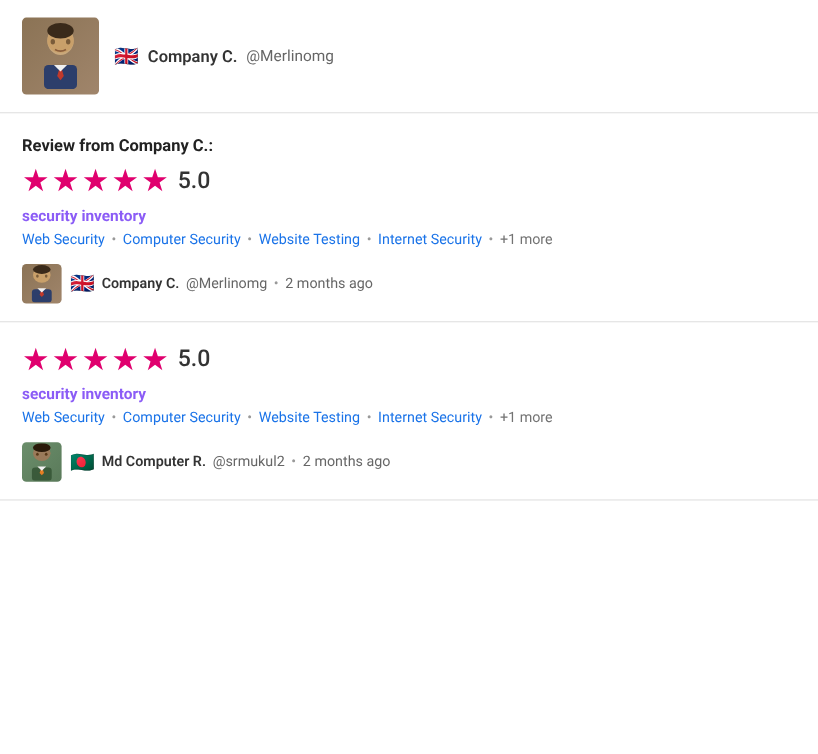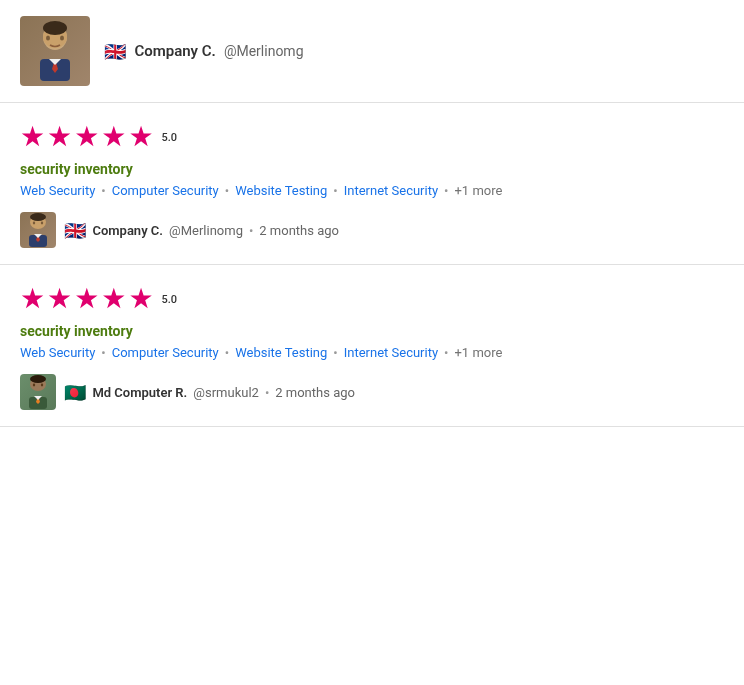--- a/index.html
+++ b/index.html
@@ -72,31 +72,31 @@
       margin-bottom: 10px;
     }
 
     .star {
       color: #e0006e;
       font-size: 28px;
       line-height: 1;
     }
 
     .rating-number {
-      font-size: 11px;
+      font-size: 21px;
       color: #333;
       margin-left: 6px;
       font-weight: 500;
     }
 
     .review-service-title {
       font-size: 14px;
       font-weight: 700;
       margin-bottom: 6px;
-      color: #4d7c0f;
+      color: #8b5cf6;
     }
 
     .review-text {
       font-size: 14px;
       color: #555;
       margin-bottom: 12px;
       line-height: 1.5;
     }
 
     .tags-row {
@@ -216,20 +216,21 @@
     </div>
   </div>
   <div class="header-info">
     <span class="flag-icon">🇬🇧</span>
     <span class="username-main">Company C.</span>
     <span class="handle-main">@Merlinomg</span>
   </div>
 </div>
 
 <div class="review-section">
+  <div class="review-title">Review from Company C.:</div>
 
   <div class="stars-row">
     <span class="star">★</span>
     <span class="star">★</span>
     <span class="star">★</span>
     <span class="star">★</span>
     <span class="star">★</span>
     <span class="rating-number">5.0</span>
   </div>
 

